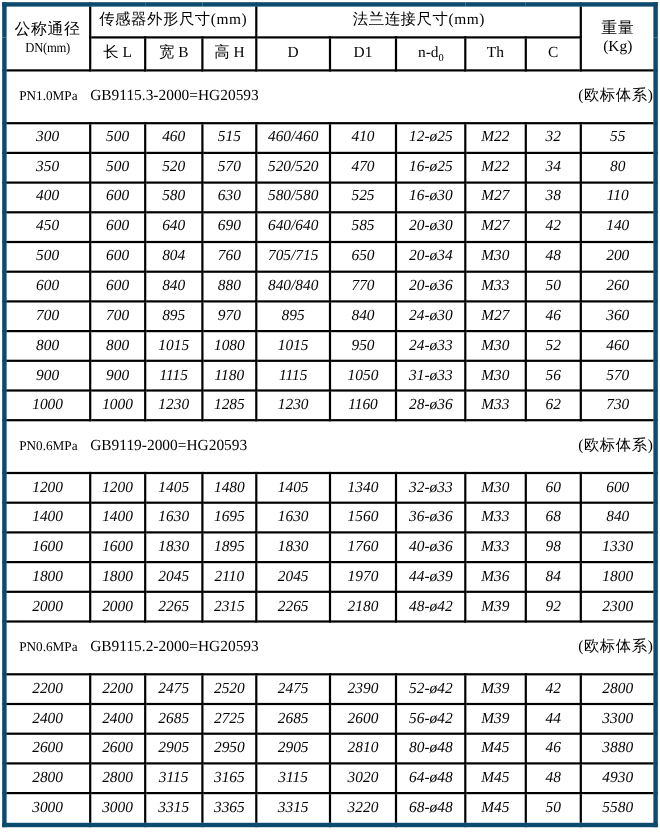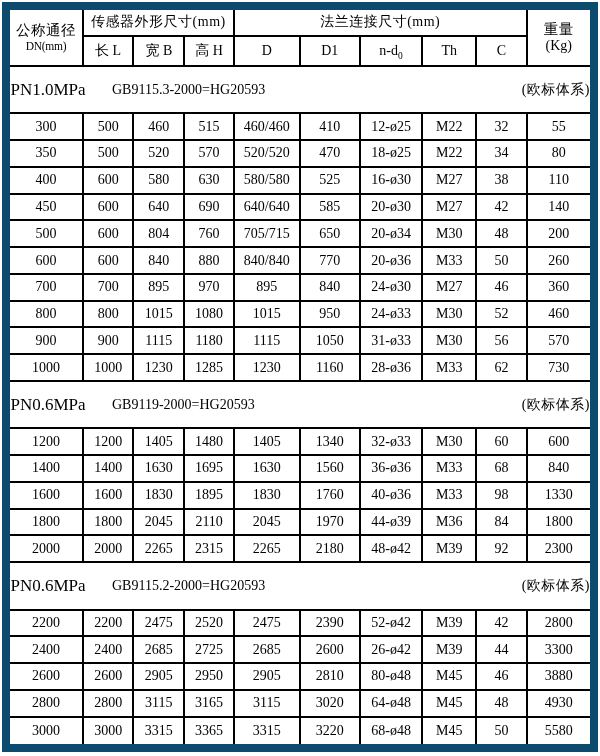--- a/index.html
+++ b/index.html
@@ -18,36 +18,36 @@
     height: 756px;
     background: #ffffff;
     box-sizing: border-box;
     padding: 2px 2px 3px 2px;
   }
   table.spec {
     width: 596px;
     height: 750px;
     border-collapse: collapse;
     table-layout: fixed;
-    border: 8px solid #0c4a6e;
+    border: 4px solid #0c4a6e;
   }
   table.spec th, table.spec td {
     border: 2px solid #000000;
     padding: 0;
     text-align: center;
     vertical-align: middle;
     font-weight: normal;
     font-size: 14px;
     line-height: 1.15;
     overflow: hidden;
     white-space: nowrap;
   }
   thead tr { height: 30px; }
   tr.section-row { height: 32px; }
-  tr.data-row { height: 16px; }
+  tr.data-row { height: 16px; font-style: italic; }
 
   .hdr-zh { font-size: 14.5px; letter-spacing: 0.5px; }
   .hdr-dn-line2 {
     font-size: 12.5px;
     letter-spacing: -0.3px;
     transform: scaleX(0.92);
   }
   .hdr-sub { font-size: 14px; }
   sub.dsub { font-size: 9.5px; line-height: 0; }
 
@@ -55,28 +55,27 @@
     text-align: left;
     padding: 0 6px;
   }
   .section-inner {
     display: flex;
     align-items: center;
     width: 100%;
   }
   .section-pressure {
     flex: 0 0 76px;
-    font-size: 17px;
+    font-size: 12px;
     font-family: Liberation Serif, serif;
   }
   .section-standard {
     flex: 1 1 auto;
     text-align: left;
     font-size: 14px;
-    margin-left: 26px;
   }
   .section-note {
     flex: 0 0 auto;
     font-size: 14px;
     letter-spacing: 0.5px;
   }
   td.num { font-size: 14px; }
 </style>
 </head>
 <body>
@@ -141,21 +140,21 @@
           <td class="num">32</td>
           <td class="num">55</td>
         </tr>
         <tr class="data-row">
           <td class="num">350</td>
           <td class="num">500</td>
           <td class="num">520</td>
           <td class="num">570</td>
           <td class="num">520/520</td>
           <td class="num">470</td>
-          <td class="num">18-ø25</td>
+          <td class="num">16-ø25</td>
           <td class="num">M22</td>
           <td class="num">34</td>
           <td class="num">80</td>
         </tr>
         <tr class="data-row">
           <td class="num">400</td>
           <td class="num">600</td>
           <td class="num">580</td>
           <td class="num">630</td>
           <td class="num">580/580</td>
@@ -339,21 +338,21 @@
           <td class="num">42</td>
           <td class="num">2800</td>
         </tr>
         <tr class="data-row">
           <td class="num">2400</td>
           <td class="num">2400</td>
           <td class="num">2685</td>
           <td class="num">2725</td>
           <td class="num">2685</td>
           <td class="num">2600</td>
-          <td class="num">26-ø42</td>
+          <td class="num">56-ø42</td>
           <td class="num">M39</td>
           <td class="num">44</td>
           <td class="num">3300</td>
         </tr>
         <tr class="data-row">
           <td class="num">2600</td>
           <td class="num">2600</td>
           <td class="num">2905</td>
           <td class="num">2950</td>
           <td class="num">2905</td>

